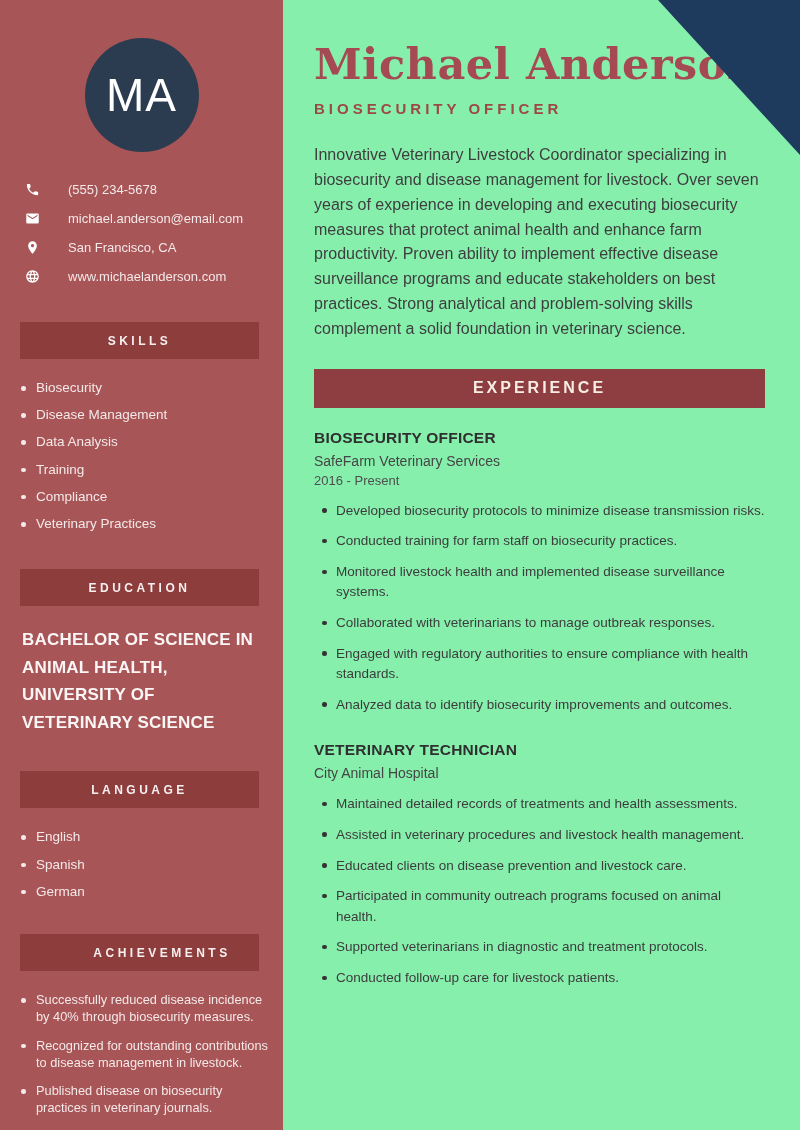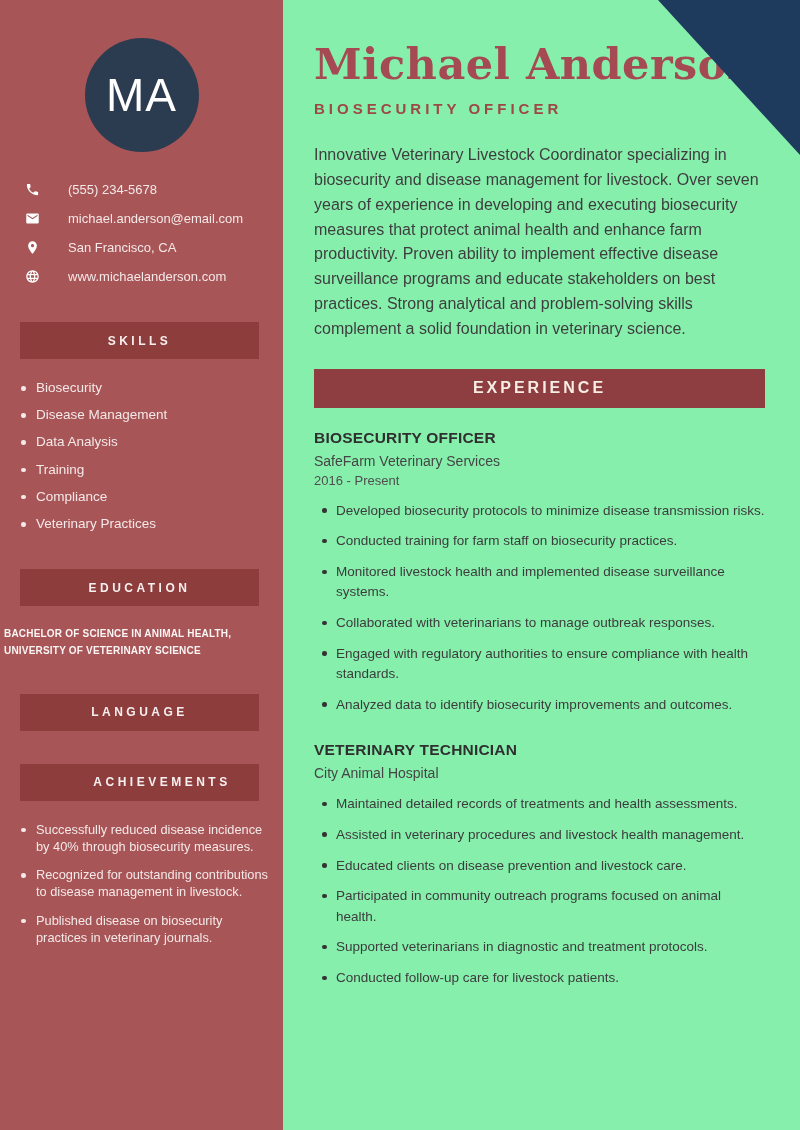--- a/index.html
+++ b/index.html
@@ -55,22 +55,22 @@
   .side-list li {
     position: relative; font-size: 13.5px; margin-bottom: 9px; line-height: 1.35;
   }
   .side-list li::before {
     content: ""; position: absolute; left: -15px; top: 7px;
     width: 4.5px; height: 4.5px; border-radius: 50%; background: #f4e8e8;
   }
   .ach-list li { font-size: 12.8px; margin-bottom: 11px; }
 
   .edu-text {
-    margin: 20px 24px 0 4px;
-    font-size: 10px; font-weight: bold; line-height: 1.62;
+    margin: 20px 24px 0 22px;
+    font-size: 17px; font-weight: bold; line-height: 1.62;
     color: #fbf5f5; letter-spacing: 0.2px;
   }
 
   
   .main {
     position: absolute; left: 283px; top: 0;
     width: 517px; height: 1130px;
     padding: 0 35px 0 31px; box-sizing: border-box;
   }
   .corner {
@@ -173,20 +173,25 @@
     </ul>
 
     <div class="side-band band-education">
       <span>EDUCATION</span>
     </div>
     <p class="edu-text">BACHELOR OF SCIENCE IN ANIMAL HEALTH, UNIVERSITY OF VETERINARY SCIENCE</p>
 
     <div class="side-band band-language">
       <span>LANGUAGE</span>
     </div>
+    <ul class="side-list">
+      <li>English</li>
+      <li>Spanish</li>
+      <li>German</li>
+    </ul>
 
     <div class="side-band band-achievements">
       <span>ACHIEVEMENTS</span>
     </div>
     <ul class="side-list ach-list">
       <li>Successfully reduced disease incidence by 40% through biosecurity measures.</li>
       <li>Recognized for outstanding contributions to disease management in livestock.</li>
       <li>Published disease on biosecurity practices in veterinary journals.</li>
     </ul>
   </aside>

